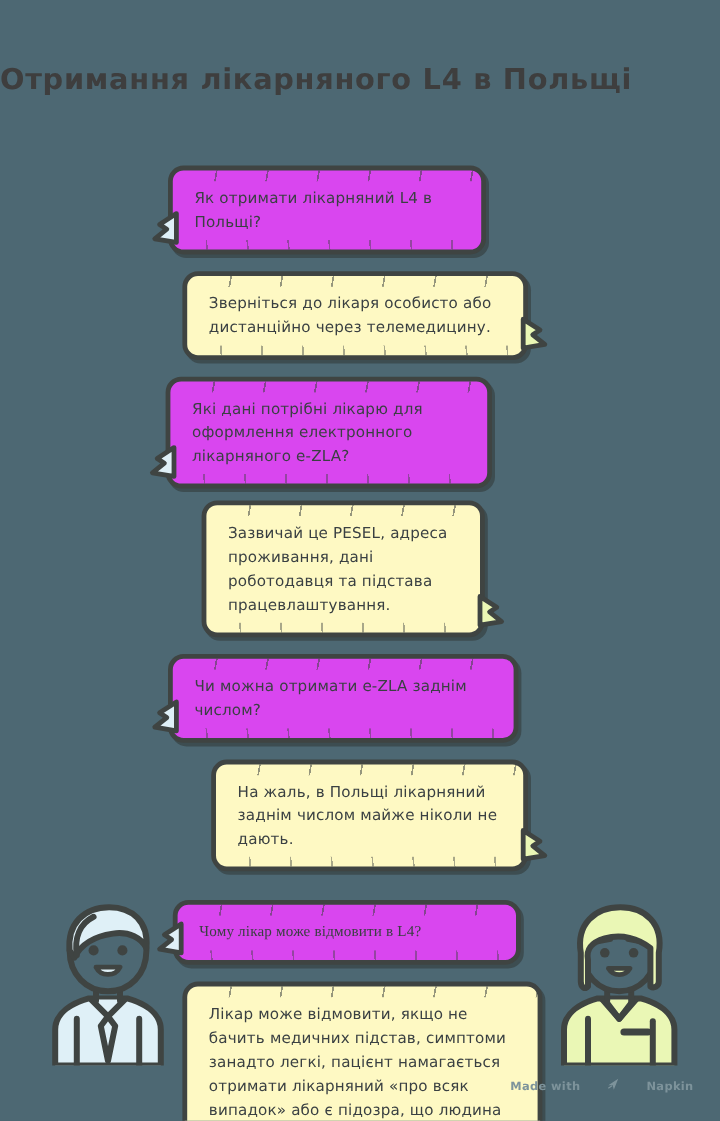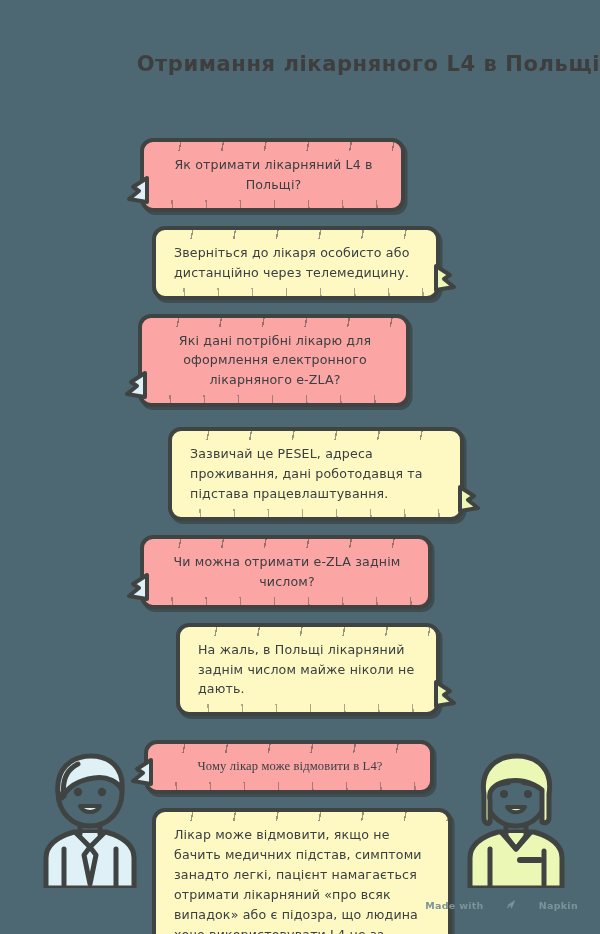--- a/index.html
+++ b/index.html
@@ -15,23 +15,23 @@
     font-family: "DejaVu Sans", sans-serif;
     position: relative;
   }
 
   
   #page-title {
     position: absolute;
     top: 52px;
     left: 0;
     width: 600px;
-    text-align: right;
+    text-align: left;
     font-family: "DejaVu Sans", sans-serif;
-    font-size: 21px;
+    font-size: 24px;
     font-weight: 700;
     letter-spacing: 0.6px;
     color: #3e3e3e;
     white-space: nowrap;
   }
 
   
   #conversation {
     position: absolute;
     top: 138px;
@@ -82,22 +82,21 @@
     position: absolute;
     left: -6px; right: -6px; bottom: -4px;
     height: 12px;
     background:
       repeating-linear-gradient(86deg,
         rgba(63,68,66,0.45) 0 1.4px,
         rgba(0,0,0,0) 1.4px 34px);
   }
 
   .bubble-q {
-    background: #fca5a5;
-    text-align: center;
+    background: #d946ef;
   }
   .bubble-a {
     background: #fef9c3;
   }
 
   
   .tail {
     position: absolute;
     width: 17px;
     height: 22px;
@@ -149,33 +148,33 @@
       <div class="bubble bubble-a" style="margin-left: 152px; width: 288px;">
         <div class="hatch"></div>
         <span class="txt">Зверніться до лікаря особисто або дистанційно через телемедицину.</span>
         <span class="tail tail-right">
           <svg width="20" height="26" viewBox="0 0 20 26">
             <path d="M0 1 L14 10 L8 14 L18 22 L0 25 Z" fill="#eaf7b5" stroke="#3f4442" stroke-width="4" stroke-linejoin="round"></path>
           </svg>
         </span>
       </div>
     </div>
-    <div class="bubble-row" style="margin-bottom: 20px;">
+    <div class="bubble-row" style="margin-bottom: 10px;">
       <div class="bubble bubble-q" style="margin-left: 138px; width: 272px;">
         <div class="hatch"></div>
         <span class="txt">Які дані потрібні лікарю для оформлення електронного лікарняного e-ZLA?</span>
         <span class="tail tail-left">
           <svg width="20" height="26" viewBox="0 0 20 26">
             <path d="M20 1 L6 10 L12 14 L2 22 L20 25 Z" fill="#dff0f7" stroke="#3f4442" stroke-width="4" stroke-linejoin="round"></path>
           </svg>
         </span>
       </div>
     </div>
     <div class="bubble-row" style="margin-bottom: 14px;">
-      <div class="bubble bubble-a" style="margin-left: 168px; width: 296px;">
+      <div class="bubble bubble-a" style="margin-left: 168px; width: 236px;">
         <div class="hatch"></div>
         <span class="txt">Зазвичай це PESEL, адреса проживання, дані роботодавця та підстава працевлаштування.</span>
         <span class="tail tail-right">
           <svg width="20" height="26" viewBox="0 0 20 26">
             <path d="M0 1 L14 10 L8 14 L18 22 L0 25 Z" fill="#eaf7b5" stroke="#3f4442" stroke-width="4" stroke-linejoin="round"></path>
           </svg>
         </span>
       </div>
     </div>
     <div class="bubble-row" style="margin-bottom: 14px;">

